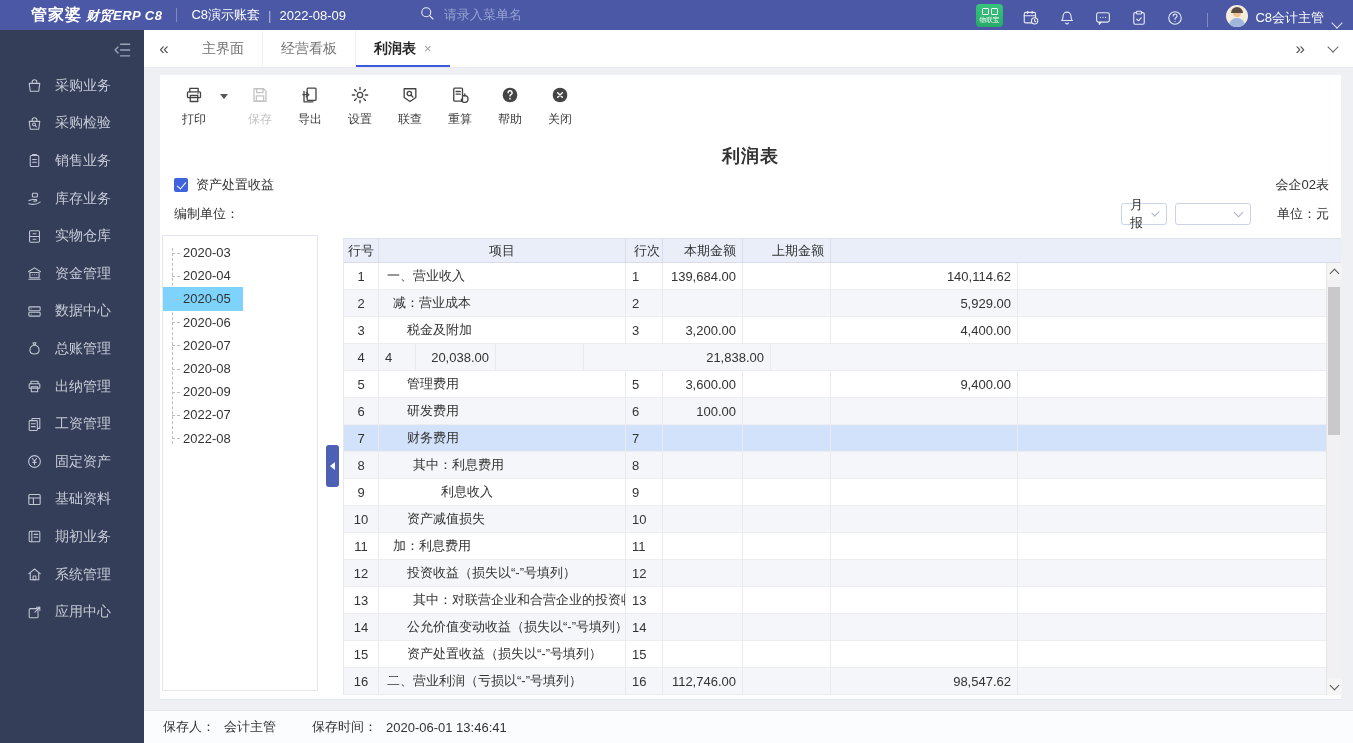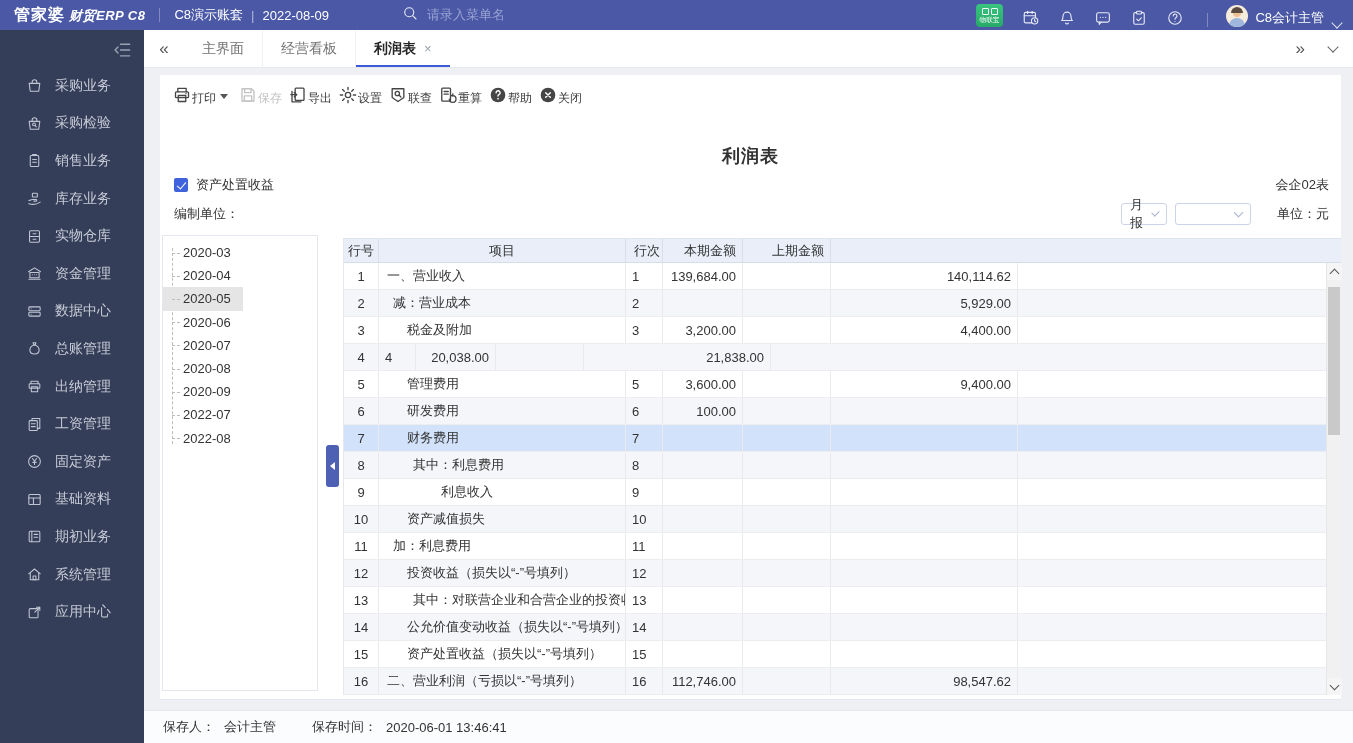--- a/index.html
+++ b/index.html
@@ -1,21 +1,21 @@
 <!DOCTYPE html>
 <html><head>
 <meta charset="utf-8">
 <style>
   html,body{margin:0;padding:0;}
   body{width:1353px;height:743px;overflow:hidden;font-family:"Liberation Sans","DejaVu Sans",sans-serif;}
   .app{position:relative;width:1353px;height:743px;background:#eef0f3;overflow:hidden;}
 
   
   .topbar{position:absolute;top:0;left:0;right:0;height:30px;background:#4a58a6;display:flex;align-items:center;color:#fff;z-index:9;}
-  .logo{margin-left:14px;display:flex;align-items:baseline;white-space:nowrap;}
+  .logo{margin-left:31px;display:flex;align-items:baseline;white-space:nowrap;}
   .logo-main{font-weight:bold;font-size:16px;letter-spacing:1px;}
   .logo-sub{font-weight:bold;font-style:italic;font-size:13px;margin-left:4px;letter-spacing:.5px;}
   .tb-divider{width:1px;height:14px;background:rgba(255,255,255,.3);margin:0 14px;flex:0 0 auto;}
   .tb-account,.tb-date{font-size:13px;cursor:pointer;white-space:nowrap;}
   .tb-sep{margin:0 8px;color:rgba(255,255,255,.55);font-size:13px;}
   .tb-search{display:flex;align-items:center;margin-left:72px;cursor:text;}
   .tb-search-ph{font-size:13px;color:#98a2d2;margin-left:8px;}
   .tb-right{margin-left:auto;display:flex;align-items:flex-end;padding-right:12px;}
   .iot{width:27px;height:23px;border-radius:4px;background:linear-gradient(180deg,#38c57e,#28a968);display:flex;flex-direction:column;align-items:center;justify-content:center;margin-right:10px;cursor:pointer;}
   .iot-top{display:flex;gap:2px;margin-bottom:1px;}
@@ -48,21 +48,21 @@
   .tab-close{margin-left:8px;color:#9aa0a8;font-size:13px;font-weight:normal;cursor:pointer;}
   .tab-right{margin-left:auto;display:flex;align-items:center;padding:0 16px;color:#555;}
   .tab-right .more-caret{border-color:#666;margin-left:24px;margin-top:-3px;cursor:pointer;}
   .tab-right .scroll-r{font-size:17px;cursor:pointer;}
 
   
   .main{position:absolute;left:144px;top:68px;right:0;bottom:33px;background:#eef0f3;}
   .panel{position:absolute;left:16px;top:7px;width:1181px;height:625px;background:#fff;border-bottom:1px solid #e2e7f2;box-sizing:border-box;}
 
   .toolbar{position:absolute;top:10px;left:12px;display:flex;align-items:flex-start;}
-  .tool-btn{width:44px;margin-right:6px;display:flex;flex-direction:row;align-items:center;cursor:pointer;}
+  .tool-btn{width:44px;margin-right:6px;display:flex;flex-direction:column;align-items:center;cursor:pointer;}
   .tool-btn .tb-lab{font-size:12px;color:#3c3c3c;margin-top:2px;white-space:nowrap;}
   .tool-btn.disabled .tb-lab{color:#c3c3c3;}
   .print-caret{width:0;height:0;border:4px solid transparent;border-top:5px solid #555;margin:9px 10px 0 -2px;cursor:pointer;}
 
   .report-title{position:absolute;top:69px;left:0;right:0;text-align:center;font-size:18px;font-weight:bold;color:#333;letter-spacing:1px;}
 
   .opt-row{position:absolute;top:101px;left:14px;right:12px;display:flex;justify-content:space-between;align-items:center;font-size:13px;color:#333;}
   .chk{display:flex;align-items:center;cursor:pointer;}
   .chk-box{width:14px;height:14px;background:#3e63dd;border-radius:2px;display:inline-block;margin-right:8px;position:relative;flex:0 0 auto;}
   .chk-box::after{content:'';position:absolute;left:4.5px;top:1.5px;width:4px;height:8px;border-right:1.6px solid #fff;border-bottom:1.6px solid #fff;transform:rotate(40deg);}
@@ -72,21 +72,21 @@
   .select{height:22px;border:1px solid #ccd3e8;border-radius:3px;display:flex;align-items:center;justify-content:space-between;padding:0 8px;font-size:13px;color:#333;background:#fff;box-sizing:border-box;cursor:pointer;}
   .sel-a{width:46px;}
   .sel-b{width:76px;}
   .sel-caret{display:inline-block;width:6px;height:6px;border-right:1.4px solid #aab3cf;border-bottom:1.4px solid #aab3cf;transform:rotate(45deg);margin-top:-3px;margin-left:6px;}
 
   .date-panel{position:absolute;left:2px;top:160px;width:156px;height:456px;background:#fff;border:1px solid #e4e7ee;box-sizing:border-box;overflow:hidden;}
   .tree{position:relative;padding-top:5px;font-size:13px;color:#333;}
   .tree::before{content:'';position:absolute;left:9px;top:12px;height:196px;border-left:1px dashed #bcbcbc;}
   .date-item{position:relative;display:table;height:23.2px;line-height:23.2px;padding-left:20px;padding-right:12px;cursor:pointer;white-space:nowrap;}
   .date-item::before{content:'';position:absolute;left:9px;top:11.5px;width:8px;border-top:1px dashed #bcbcbc;}
-  .date-item.selected{background:#e5e5e5;}
+  .date-item.selected{background:#7dd3fc;}
 
   .collapse-handle{position:absolute;left:166px;top:370px;width:13px;height:42px;background:#4d60b4;border-radius:3px;display:flex;align-items:center;justify-content:center;cursor:pointer;}
   .tri-left{width:0;height:0;border:4px solid transparent;border-right:5px solid #fff;margin-left:-4px;}
 
   
   .grid{position:absolute;left:183px;top:163px;width:998px;height:457px;font-size:13px;color:#333;border-top:1px solid #dfe3ec;border-left:1px solid #e6e8ee;box-sizing:border-box;}
   .g-header{display:flex;height:24px;background:#e9eef9;border-bottom:1px solid #d7dce9;box-sizing:border-box;}
   .g-h{display:flex;align-items:center;justify-content:center;border-right:1px solid #d9deea;box-sizing:border-box;white-space:nowrap;overflow:hidden;flex:0 0 auto;}
   .g-h.c-fill{flex:1 1 auto;border-right:none;}
   .g-row{display:flex;height:27px;border-bottom:1px solid #ededf0;box-sizing:border-box;background:#fff;cursor:pointer;}

